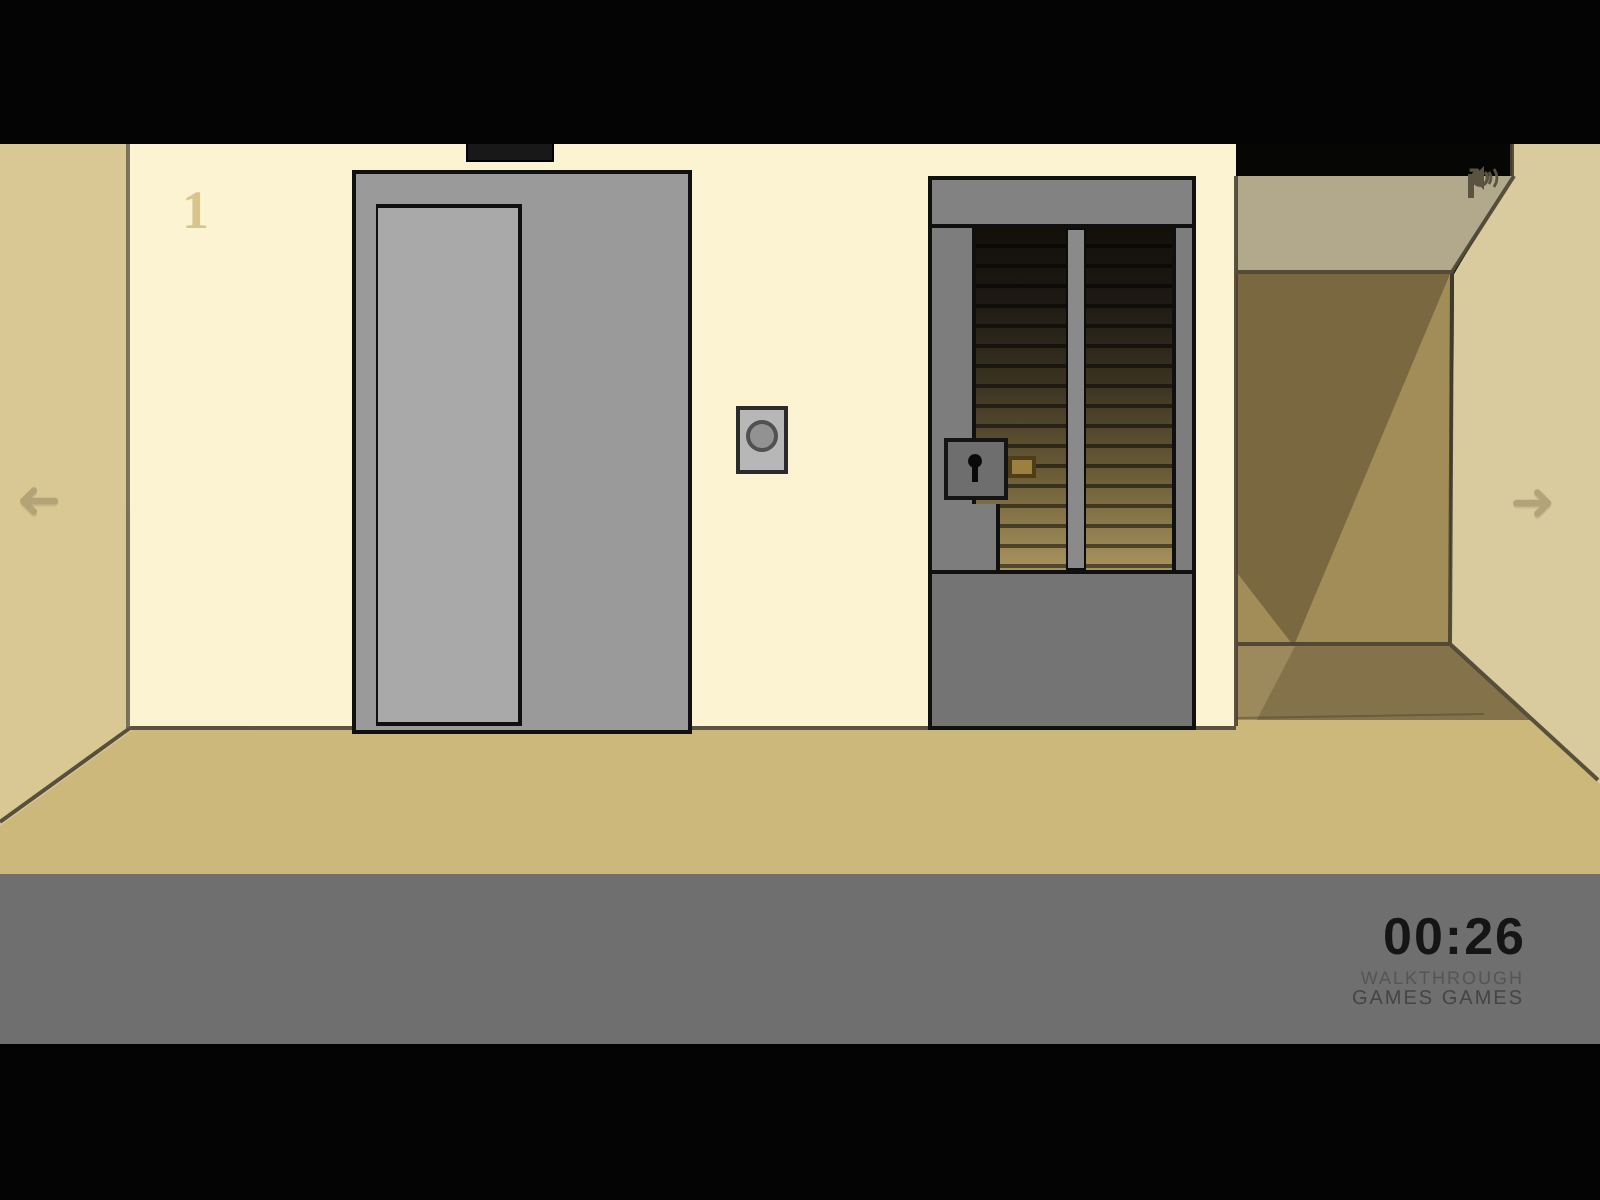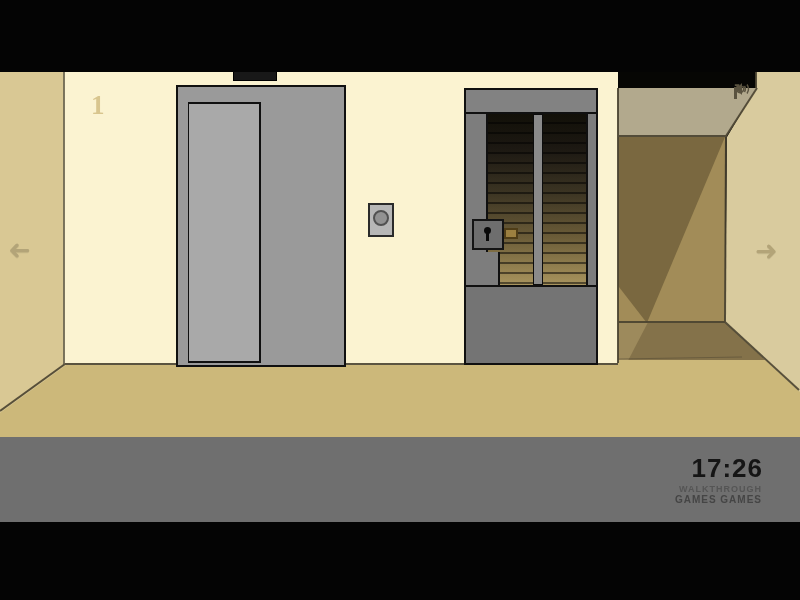--- a/index.html
+++ b/index.html
@@ -81,21 +81,21 @@
   .restart-icon{position:relative;font-size:14px;line-height:10px;color:#5a5340;cursor:pointer;
                 font-weight:bold;}
   .sound-icon{position:relative;width:18px;height:12px;cursor:pointer;}
 
   
   .foreground{left:0;top:437px;width:800px;height:85px;background:#6f6f6f;z-index:9;}
   .bar-top{left:0;top:0;width:800px;height:72px;background:#040404;z-index:10;}
   .bar-bottom{left:0;top:522px;width:800px;height:78px;background:#040404;z-index:10;}
 
   .timer{right:37px;top:16px;font-size:26px;font-weight:bold;letter-spacing:1px;color:#151515;text-align:right;}
-  .hud-link{right:38px;text-align:right;font-weight:bold;letter-spacing:1px;cursor:pointer;}
+  .hud-link{right:38px;text-align:right;font-weight:normal;letter-spacing:1px;cursor:pointer;}
   .walkthrough{top:47px;font-size:9px;color:#555555;}
   .more-games{top:57px;font-size:10px;color:#454545;}
 </style>
 </head>
 <body>
 
 <div id="stage">
 
   <div class="floor-base"></div>
   <div class="left-wall"></div>
@@ -171,21 +171,21 @@
       </div>
     <div class="restart-icon">↻</div>
     <svg class="sound-icon" viewBox="0 0 18 12">
       <polygon points="0,4 4,4 8,0 8,12 4,8 0,8" fill="#5a5340"></polygon>
       <path d="M10.5,3 Q12.5,6 10.5,9" stroke="#5a5340" stroke-width="1.4" fill="none"></path>
       <path d="M13,1.5 Q16,6 13,10.5" stroke="#5a5340" stroke-width="1.4" fill="none"></path>
     </svg>
   </div>
 
   <div class="foreground">
-    <div class="timer">17:26</div>
+    <div class="timer">00:26</div>
     <div class="hud-link walkthrough">WALKTHROUGH</div>
     <div class="hud-link more-games">GAMES GAMES</div>
   </div>
 
   <div class="bar-top"></div>
   <div class="bar-bottom"></div>
 
 </div>
 
 </body></html>

